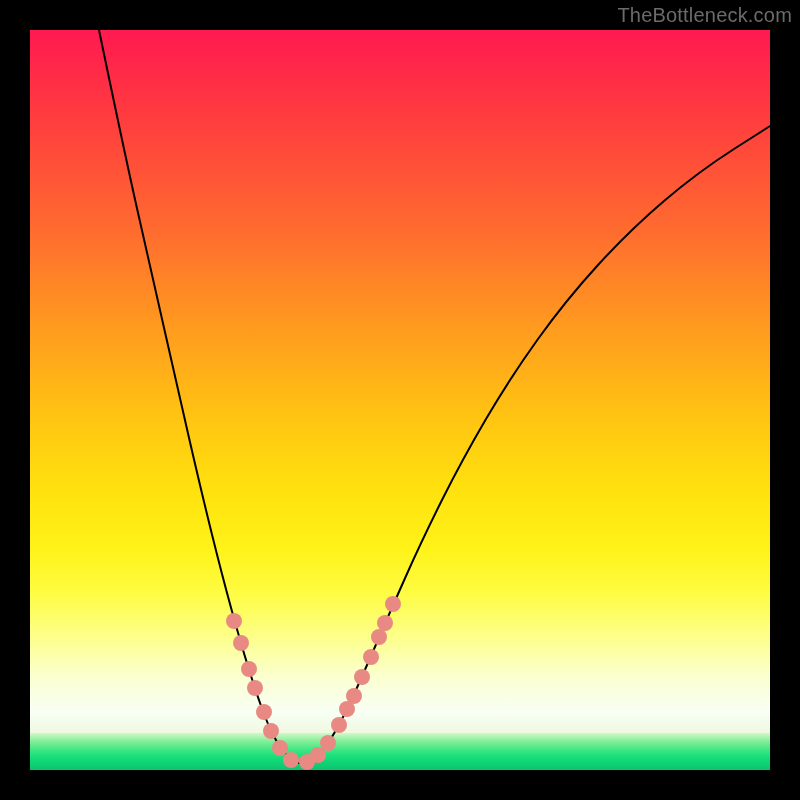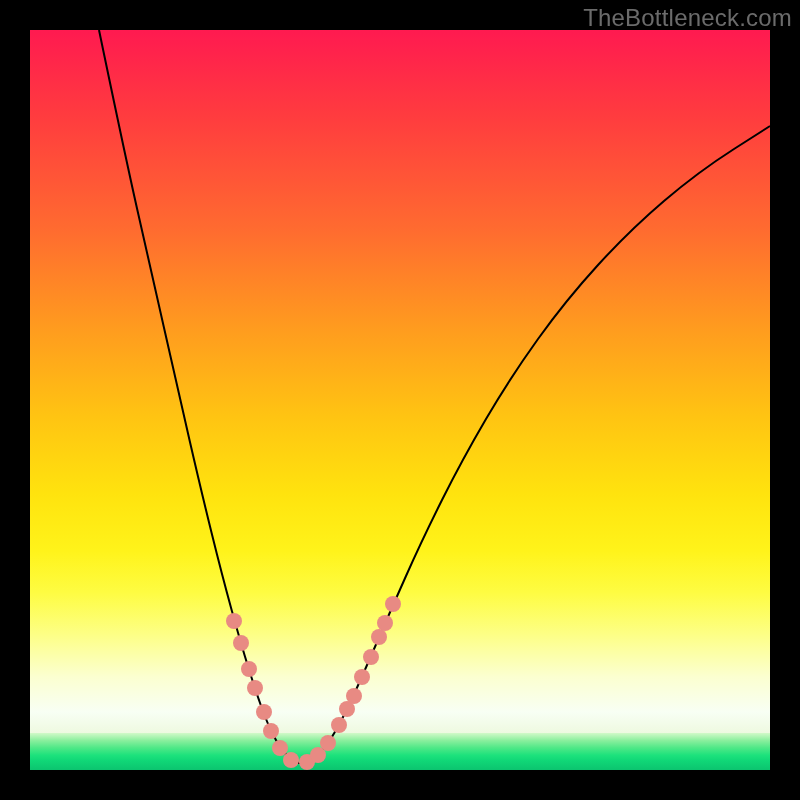--- a/index.html
+++ b/index.html
@@ -65,21 +65,21 @@
     position: absolute;
     inset: 0;
     width: 740px;
     height: 740px;
     overflow: visible;
   }
   .watermark {
     position: absolute;
     top: 4px;
     right: 8px;
-    font-size: 24px;
+    font-size: 20px;
     font-weight: 500;
     color: #6b6b6b;
     font-family: Arial, Helvetica, sans-serif;
     letter-spacing: 0.2px;
   }
 </style>
 </head>
 <body>
 
 <div class="frame">

